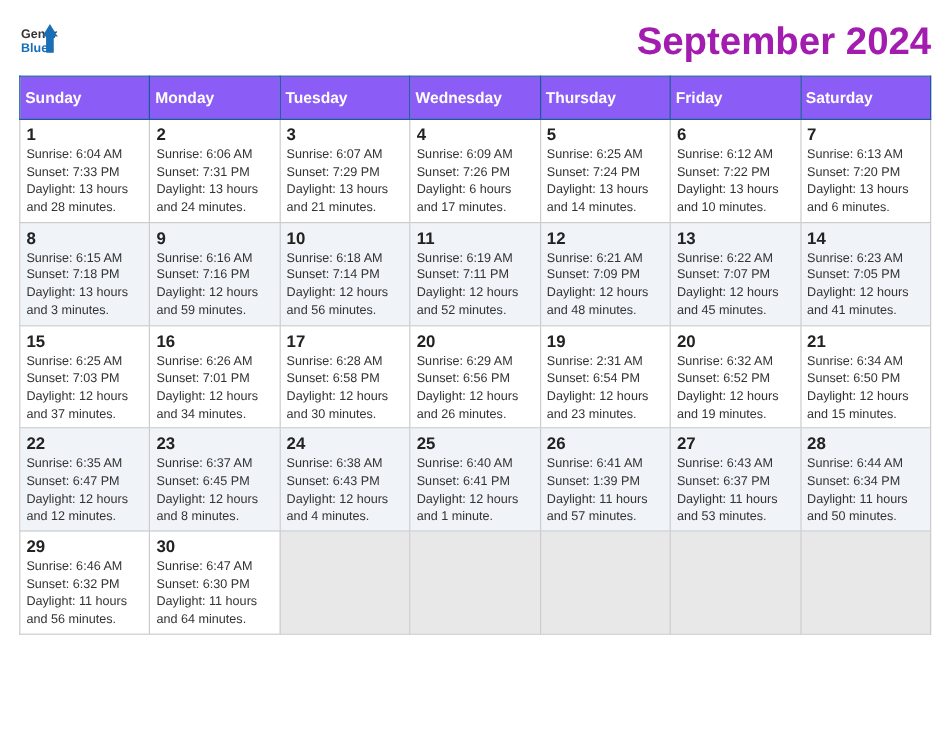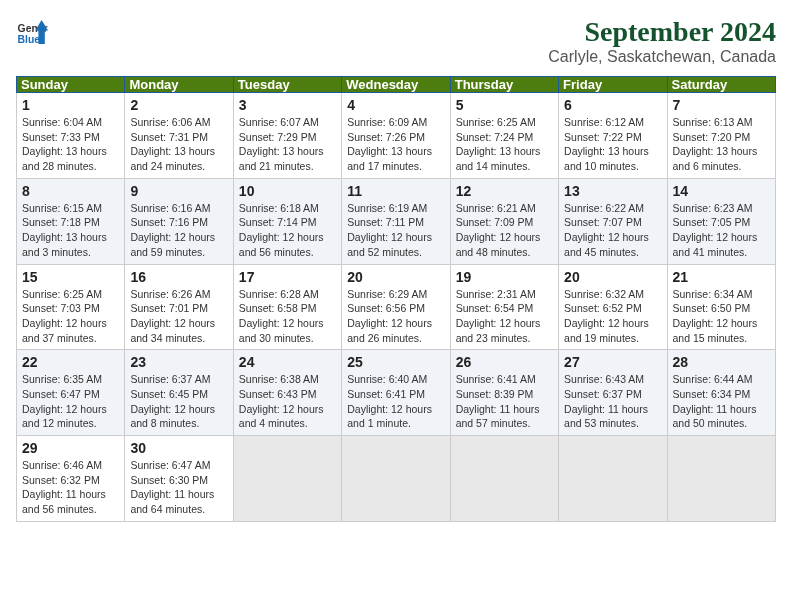--- a/index.html
+++ b/index.html
@@ -22,38 +22,37 @@
       gap: 4px;
     }
     .logo-icon {
       width: 32px;
       height: 32px;
     }
     .title-block {
       text-align: right;
     }
     .month-year {
-      font-size: 28px;
+      font-size: 32px;
       font-weight: bold;
-      color: #14532d;
-      font-family: Liberation Serif, serif;
+      color: #a21caf;
     }
     .location {
       font-size: 16px;
       color: #555;
     }
     .calendar {
       width: 100%;
       border-collapse: collapse;
       font-size: 11px;
     }
     .calendar th {
-      background: #4d7c0f;
+      background: #8b5cf6;
       color: #fff;
-      padding: 0 4px;
+      padding: 10px 4px;
       text-align: left;
       font-size: 13px;
       font-weight: bold;
       border: 1px solid #1a5a9a;
     }
     .calendar td {
       border: 1px solid #ccc;
       vertical-align: top;
       padding: 4px 5px;
       width: 108px;
@@ -91,21 +90,20 @@
 <div class="header">
   <div class="logo">
     <svg class="logo-icon" viewBox="0 0 40 40">
       <text x="2" y="20" font-size="13" font-weight="bold" fill="#333">General</text>
       <text x="2" y="34" font-size="13" font-weight="bold" fill="#1a6eb5">Blue</text>
       <polygon points="32,5 40,18 36,18 36,35 28,35 28,18 24,18" fill="#1a6eb5"></polygon>
     </svg>
   </div>
   <div class="title-block">
     <div class="month-year">September 2024</div>
-    <div class="location">Carlyle, Saskatchewan, Canada</div>
   </div>
 </div>
 
 <table class="calendar">
   <thead>
     <tr>
     <th>Sunday</th>
         <th>Monday</th>
         <th>Tuesday</th>
         <th>Wednesday</th>
@@ -138,21 +136,21 @@
           <span>Sunrise: 6:07 AM</span><br>
           <span>Sunset: 7:29 PM</span><br>
           <span>Daylight: 13 hours and 21 minutes.</span>
         </div>
       </td>
         <td>
         <span class="day-num">4</span>
         <div class="day-info">
           <span>Sunrise: 6:09 AM</span><br>
           <span>Sunset: 7:26 PM</span><br>
-          <span>Daylight: 13 hours and 17 minutes.</span>
+          <span>Daylight: 6 hours and 17 minutes.</span>
         </div>
       </td>
         <td>
         <span class="day-num">5</span>
         <div class="day-info">
           <span>Sunrise: 6:25 AM</span><br>
           <span>Sunset: 7:24 PM</span><br>
           <span>Daylight: 13 hours and 14 minutes.</span>
         </div>
       </td>
@@ -319,21 +317,21 @@
         <div class="day-info">
           <span>Sunrise: 6:40 AM</span><br>
           <span>Sunset: 6:41 PM</span><br>
           <span>Daylight: 12 hours and 1 minute.</span>
         </div>
       </td>
         <td>
         <span class="day-num">26</span>
         <div class="day-info">
           <span>Sunrise: 6:41 AM</span><br>
-          <span>Sunset: 8:39 PM</span><br>
+          <span>Sunset: 1:39 PM</span><br>
           <span>Daylight: 11 hours and 57 minutes.</span>
         </div>
       </td>
         <td>
         <span class="day-num">27</span>
         <div class="day-info">
           <span>Sunrise: 6:43 AM</span><br>
           <span>Sunset: 6:37 PM</span><br>
           <span>Daylight: 11 hours and 53 minutes.</span>
         </div>

